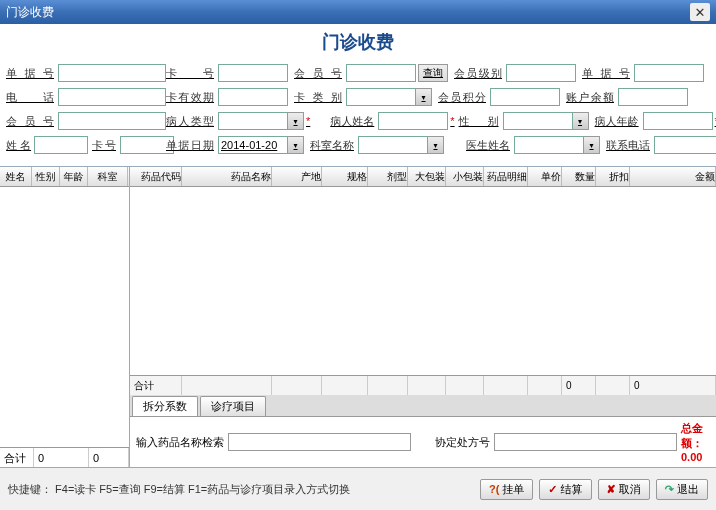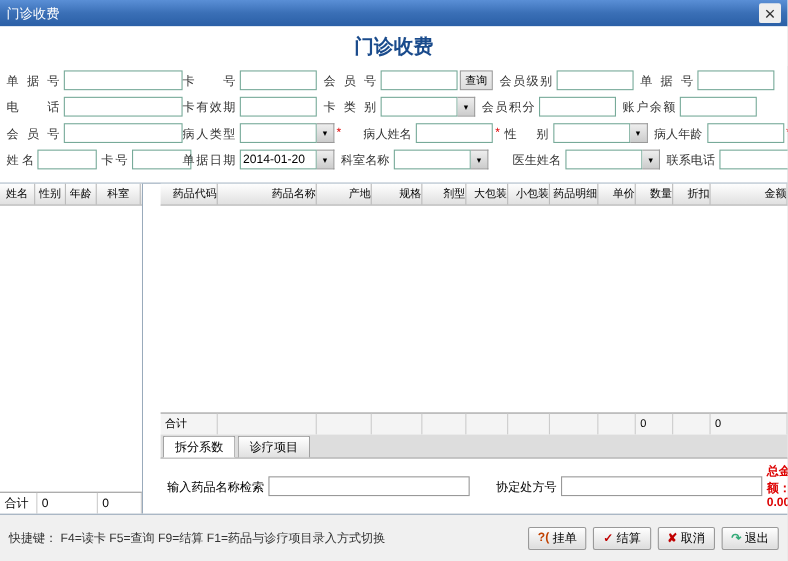--- a/index.html
+++ b/index.html
@@ -7,31 +7,31 @@
 .window { width: 716px; height: 510px; background: #fff; display: flex; flex-direction: column; }
 .titlebar { background: linear-gradient(to bottom, #5a8fd6, #3a6fb6, #2a5fa6); color: #fff; height: 24px; display: flex; align-items: center; justify-content: space-between; padding: 0 6px; font-size: 12px; }
 .titlebar .title { display:flex; align-items:center; gap:4px; }
 .close-btn { width: 20px; height: 18px; background: #eee; color: #333; display: flex; align-items: center; justify-content: center; border-radius: 2px; cursor: pointer; font-size: 13px; }
 .header { text-align: center; padding: 6px 0; font-size: 18px; font-weight: bold; color: #1a4b8c; background: #fff; }
 .main { flex: 1; display: flex; flex-direction: column; }
 .form-panel { display: flex; padding: 2px 6px 4px 6px; border-bottom: 1px solid #9ab; }
 .form-left { width: 160px; }
 .form-mid { flex: 1; }
 .form-right { width: 80px; border: 1px solid #bbb; background: #f8f8f8; height: 100px; }
-.form-row { display: flex; align-items: center; margin-bottom: 2px; height: 22px; }
+.form-row { display: flex; align-items: center; margin-bottom: 2px; height: 22px; text-decoration: underline; }
 .lbl { color: #333; white-space: nowrap; min-width: 52px; text-align: justify; text-align-last: justify; padding-right: 4px; }
 .lbl-sm { min-width: 28px; }
 .inp { border: 1px solid #7a9; background: #fff; height: 18px; padding: 0 2px; font-size: 11px; flex: 1; min-width: 0; }
 .inp-sm { width: 54px; flex: none; }
 .inp-md { width: 70px; flex: none; }
 .combo { display: flex; }
 .combo .dd { width: 16px; height: 18px; background: linear-gradient(to bottom,#eee,#ccc); border: 1px solid #999; border-left:none; display: flex; align-items: center; justify-content: center; font-size: 8px; cursor: pointer; }
 .star { color: #d00; padding: 0 2px; }
 .btn-sm { font-size: 10px; height: 18px; padding: 0 4px; border: 1px solid #999; background: linear-gradient(to bottom,#eee,#ddd); cursor:pointer; margin-left:2px; }
-.body-area { flex: 1; display: flex; min-height: 0; gap: 16px; }
+.body-area { flex: 1; display: flex; min-height: 0; }
 .side-pane { width: 130px; display: flex; flex-direction: column; border-right: 1px solid #9ab; }
 .grid-head { display: flex; background: linear-gradient(to bottom,#fefefe,#e0e0e0); border-bottom: 1px solid #999; height: 20px; }
 .grid-head .gh { border-right: 1px solid #bbb; text-align: center; line-height: 20px; overflow: hidden; font-size: 10px; }
 .side-pane .gh1{width:32px}.side-pane .gh2{width:28px}.side-pane .gh3{width:28px}.side-pane .gh4{width:40px}
 .side-body { flex: 1; background: #fff; }
 .side-sum { border-top: 1px solid #999; display: flex; height: 20px; }
 .side-sum .sc { border-right: 1px solid #ccc; line-height: 20px; padding: 0 4px; }
 .side-sum .sc1{width:34px}.side-sum .sc2{flex:1}.side-sum .sc3{width:40px}
 .content { flex: 1; display: flex; flex-direction: column; min-width: 0; }
 .main-grid-head { display: flex; background: linear-gradient(to bottom,#fefefe,#e0e0e0); border-bottom: 1px solid #999; height: 20px; }

